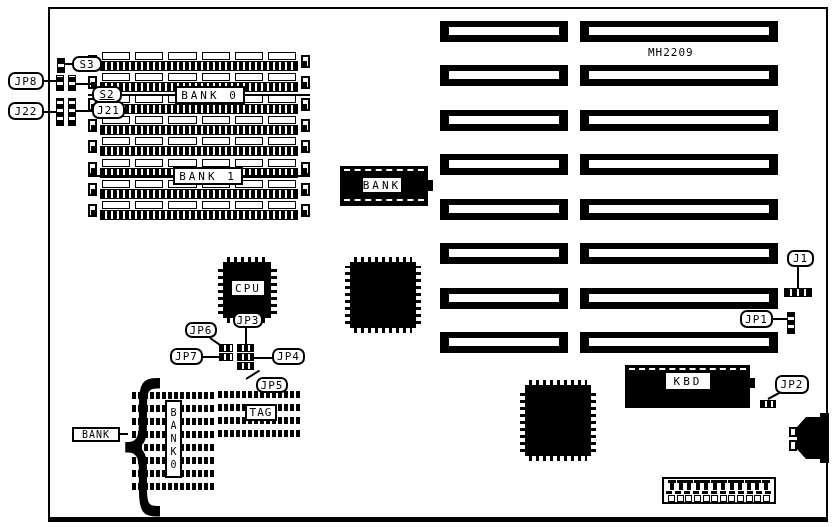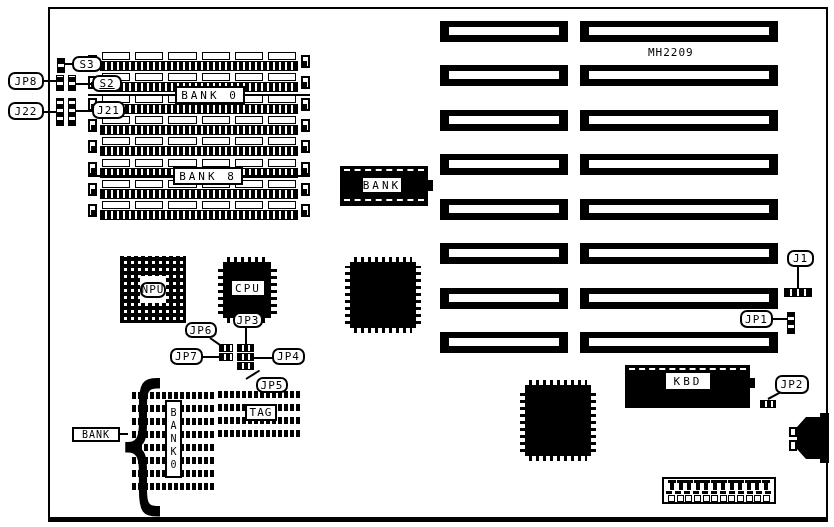--- a/index.html
+++ b/index.html
@@ -154,38 +154,38 @@
           <div style="flex: 1 1 0%; border: 1px solid rgb(0, 0, 0); box-sizing: border-box; background: rgb(255, 255, 255);"></div>
           <div style="flex: 1 1 0%; border: 1px solid rgb(0, 0, 0); box-sizing: border-box; background: rgb(255, 255, 255);"></div>
         </div>
         <div style="position: absolute; left: 12px; right: 12px; top: 9px; height: 10px; border: 1px solid rgb(0, 0, 0); box-sizing: border-box; background: repeating-linear-gradient(90deg, rgb(0, 0, 0) 0px, rgb(0, 0, 0) 4px, rgb(255, 255, 255) 4px, rgb(255, 255, 255) 6px);"></div>
       </div>
     </div>
 
   <div class="ln" style="left:88px;top:94px;width:222px;"></div>
   <div class="ln" style="left:88px;top:175px;width:222px;"></div>
   <div class="callout rect wide" style="left:175px;top:86px;width:70px;height:18px;">BANK 0</div>
-  <div class="callout rect wide" style="left:173px;top:167px;width:70px;height:18px;">BANK 8</div>
+  <div class="callout rect wide" style="left:173px;top:167px;width:70px;height:18px;">BANK 1</div>
 
   <div class="jmp-v" style="left:57px;top:58px;width:8px;height:15px;"></div>
   <div class="jmp-v" style="left:56px;top:75px;width:8px;height:16px;"></div>
   <div class="jmp-v" style="left:68px;top:75px;width:8px;height:16px;"></div>
   <div class="jmp-v" style="left:56px;top:98px;width:8px;height:28px;"></div>
   <div class="jmp-v" style="left:68px;top:98px;width:8px;height:28px;"></div>
 
   <div class="ln" style="left:44px;top:80px;width:13px;"></div>
   <div class="ln" style="left:44px;top:111px;width:13px;"></div>
   <div class="ln" style="left:64px;top:63px;width:9px;"></div>
   <div class="ln" style="left:76px;top:83px;width:17px;"></div>
   <div class="ln" style="left:76px;top:110px;width:17px;"></div>
 
   <div class="callout round" style="left:8px;top:72px;width:36px;height:18px;">JP8</div>
   <div class="callout round" style="left:8px;top:102px;width:36px;height:18px;">J22</div>
   <div class="callout round" style="left:72px;top:56px;width:30px;height:16px;">S3</div>
-  <div class="callout round" style="left:92px;top:75px;width:30px;height:17px;text-decoration:underline;">S2</div>
+  <div class="callout round" style="left:92px;top:86px;width:30px;height:17px;text-decoration:underline;">S2</div>
   <div class="callout round" style="left:92px;top:101px;width:33px;height:18px;">J21</div>
 
   <div class="abs" style="left:0;top:0;">
       <div style="position: absolute; left: 440px; top: 21px; width: 128px; height: 21px; background: rgb(0, 0, 0);">
         <div style="position: absolute; inset: 6px 9px 7px; background: rgb(255, 255, 255);"></div>
       </div>
       <div style="position: absolute; left: 580px; top: 21px; width: 198px; height: 21px; background: rgb(0, 0, 0);">
         <div style="position: absolute; inset: 6px 9px 7px; background: rgb(255, 255, 255);"></div>
       </div>
       <div style="position: absolute; left: 440px; top: 65px; width: 128px; height: 21px; background: rgb(0, 0, 0);">
@@ -241,25 +241,20 @@
   <div class="callout rect wide" style="left:362px;top:177px;width:40px;height:16px;border-width:1px;">BANK</div>
 
   <div>
     <div class="leads-h abs" style="left:354px;top:257px;width:58px;"></div>
     <div class="leads-h abs" style="left:354px;top:327px;width:58px;"></div>
     <div class="leads-v abs" style="left:345px;top:266px;height:58px;"></div>
     <div class="leads-v abs" style="left:415px;top:266px;height:58px;"></div>
     <div class="blackchip" style="left:350px;top:262px;width:66px;height:66px;"></div>
   </div>
 
-  <div class="pga" style="left:120px;top:256px;width:66px;height:67px;">
-    <div class="pga-center">
-      <div class="callout round" style="position:static;width:32px;height:16px;">NPU</div>
-    </div>
-  </div>
 
   <div>
     <div class="leads-h abs" style="left:227px;top:257px;width:40px;"></div>
     <div class="leads-h abs" style="left:227px;top:317px;width:40px;"></div>
     <div class="leads-v abs" style="left:218px;top:266px;height:48px;"></div>
     <div class="leads-v abs" style="left:271px;top:266px;height:48px;"></div>
     <div class="blackchip" style="left:223px;top:262px;width:48px;height:56px;"></div>
   </div>
   <div class="callout rect" style="left:231px;top:280px;width:34px;height:16px;border-width:1px;letter-spacing:2px;">CPU</div>
 

